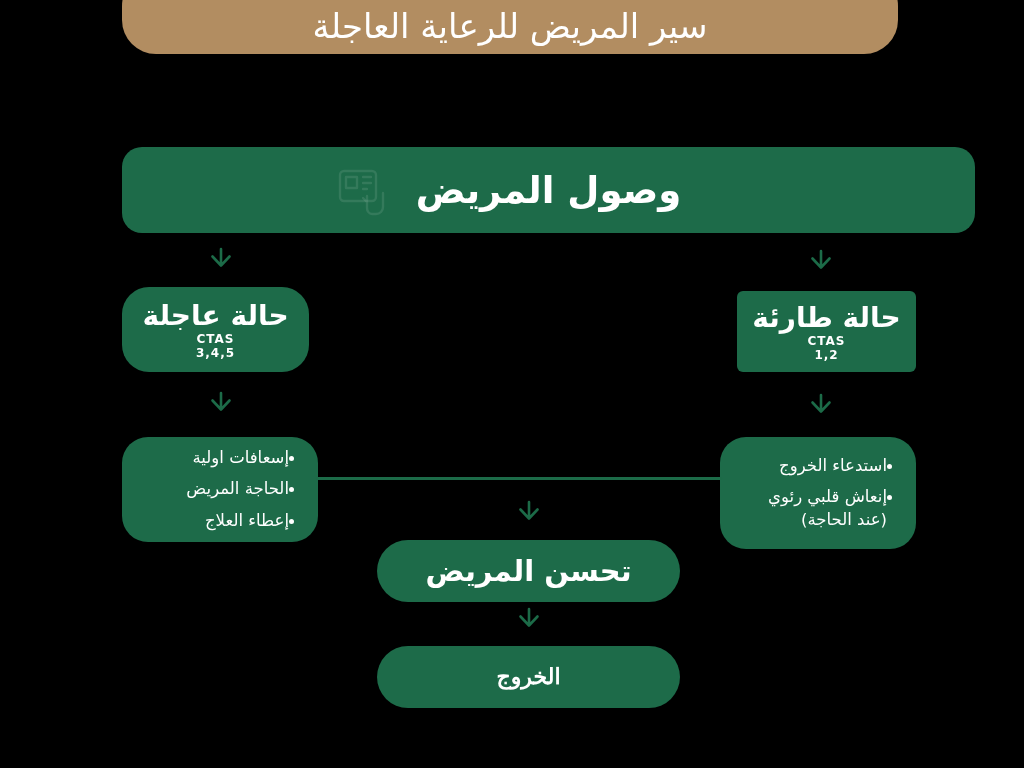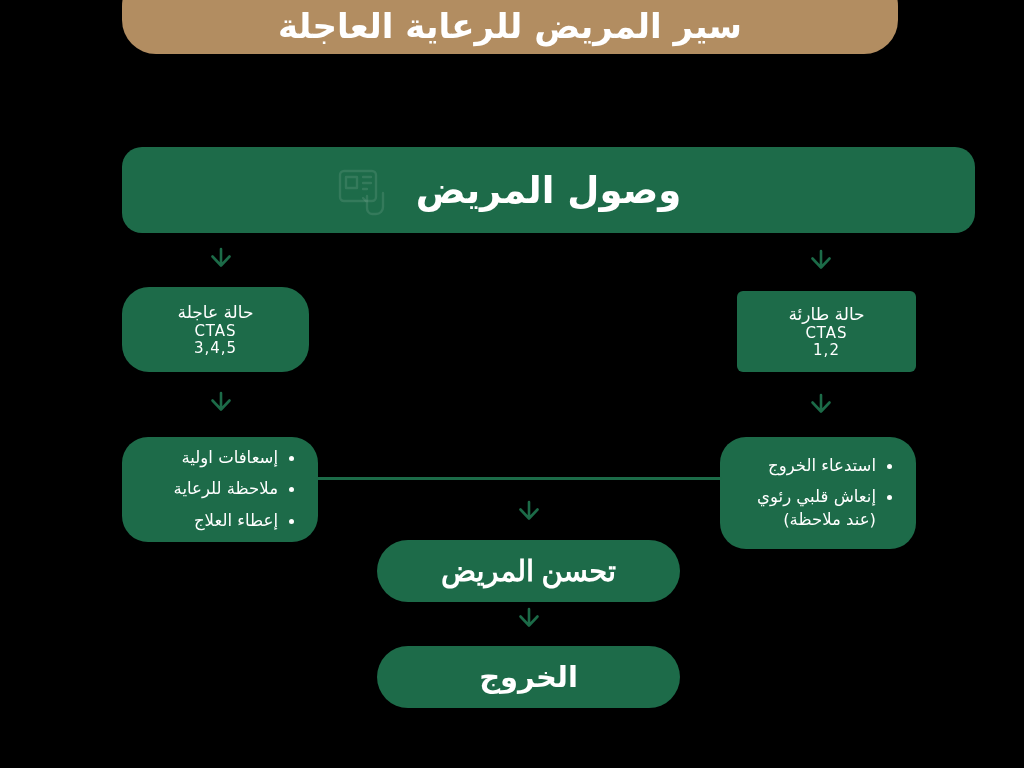--- a/index.html
+++ b/index.html
@@ -27,21 +27,21 @@
     border-radius: 34px;
     display: flex;
     align-items: flex-end;
     justify-content: center;
     padding-bottom: 7px;
     box-sizing: border-box;
   }
   .banner h1 {
     margin: 0;
     font-size: 34px;
-    font-weight: 700;
+    font-weight: 400;
     line-height: 1.2;
     direction: rtl;
     color: var(--text, #fff);
   }
   
   .node {
     position: absolute;
     background: var(--green, #1d6b49);
     color: var(--text, #fff);
     display: flex;
@@ -63,44 +63,45 @@
     left: 122px; top: 287px;
     width: 187px; height: 85px;
     border-radius: 27px;
   }
   .node-emergency {
     left: 737px; top: 291px;
     width: 179px; height: 81px;
     border-radius: 6px;
   }
   .node-title {
-    font-size: 17px;
-    font-weight: 400;
+    font-size: 28px;
+    font-weight: 700;
     line-height: 1.25;
   }
   .node-sub {
-    font-size: 15px;
+    font-size: 12px;
     line-height: 1.15;
     letter-spacing: 1px;
     direction: ltr;
+    font-weight: bold;
   }
   .node-improve {
     left: 377px; top: 540px;
     width: 303px; height: 62px;
     border-radius: 31px;
     font-size: 29px;
     font-weight: 700;
-    font-family: Liberation Serif, serif;
   }
   .node-discharge {
     left: 377px; top: 646px;
     width: 303px; height: 62px;
     border-radius: 31px;
-    font-size: 29px;
-    font-weight: 700;
+    font-size: 22px;
+    font-weight: 700;
+    font-family: Liberation Serif, serif;
   }
   
   .node-list {
     border-radius: 26px;
     align-items: stretch;
     justify-content: center;
     gap: 9px;
     padding: 10px 24px 10px 12px;
   }
   .node-ulist {
@@ -108,21 +109,20 @@
     width: 196px; height: 105px;
   }
   .node-elist {
     left: 720px; top: 437px;
     width: 196px; height: 112px;
   }
   .li {
     display: flex;
     direction: rtl;
     align-items: flex-start;
-    gap: 11px;
     font-size: 16.5px;
     line-height: 1.35;
     text-align: right;
   }
   .dot {
     flex: 0 0 auto;
     width: 5px;
     height: 5px;
     border-radius: 50%;
     background: var(--text, #fff);
@@ -212,37 +212,37 @@
       </svg>
   </span>
 
   <div class="node node-list node-ulist">
     <div class="li">
       <span class="dot"></span>
       <span class="li-text">إسعافات اولية</span>
     </div>
     <div class="li">
       <span class="dot"></span>
-      <span class="li-text">ملاحظة للرعاية</span>
+      <span class="li-text">الحاجة المريض</span>
     </div>
     <div class="li">
       <span class="dot"></span>
       <span class="li-text">إعطاء العلاج</span>
     </div>
   </div>
 
   <div class="node node-list node-elist">
     <div class="li">
       <span class="dot"></span>
       <span class="li-text">استدعاء الخروج</span>
     </div>
     <div class="li">
       <span class="dot"></span>
       <span class="li-text">إنعاش قلبي رئوي
-(عند ملاحظة)</span>
+(عند الحاجة)</span>
     </div>
   </div>
 
   <div class="hline"></div>
 
   <span class="arrow" style="left:516px; top:500px">
     <svg width="26" height="26" viewBox="0 0 26 26" fill="none" stroke="currentColor" stroke-width="2.6" stroke-linecap="round" stroke-linejoin="round">
         <path d="M13 2 V17 M4.5 9.5 L13 18.5 L21.5 9.5"></path>
       </svg>
   </span>

